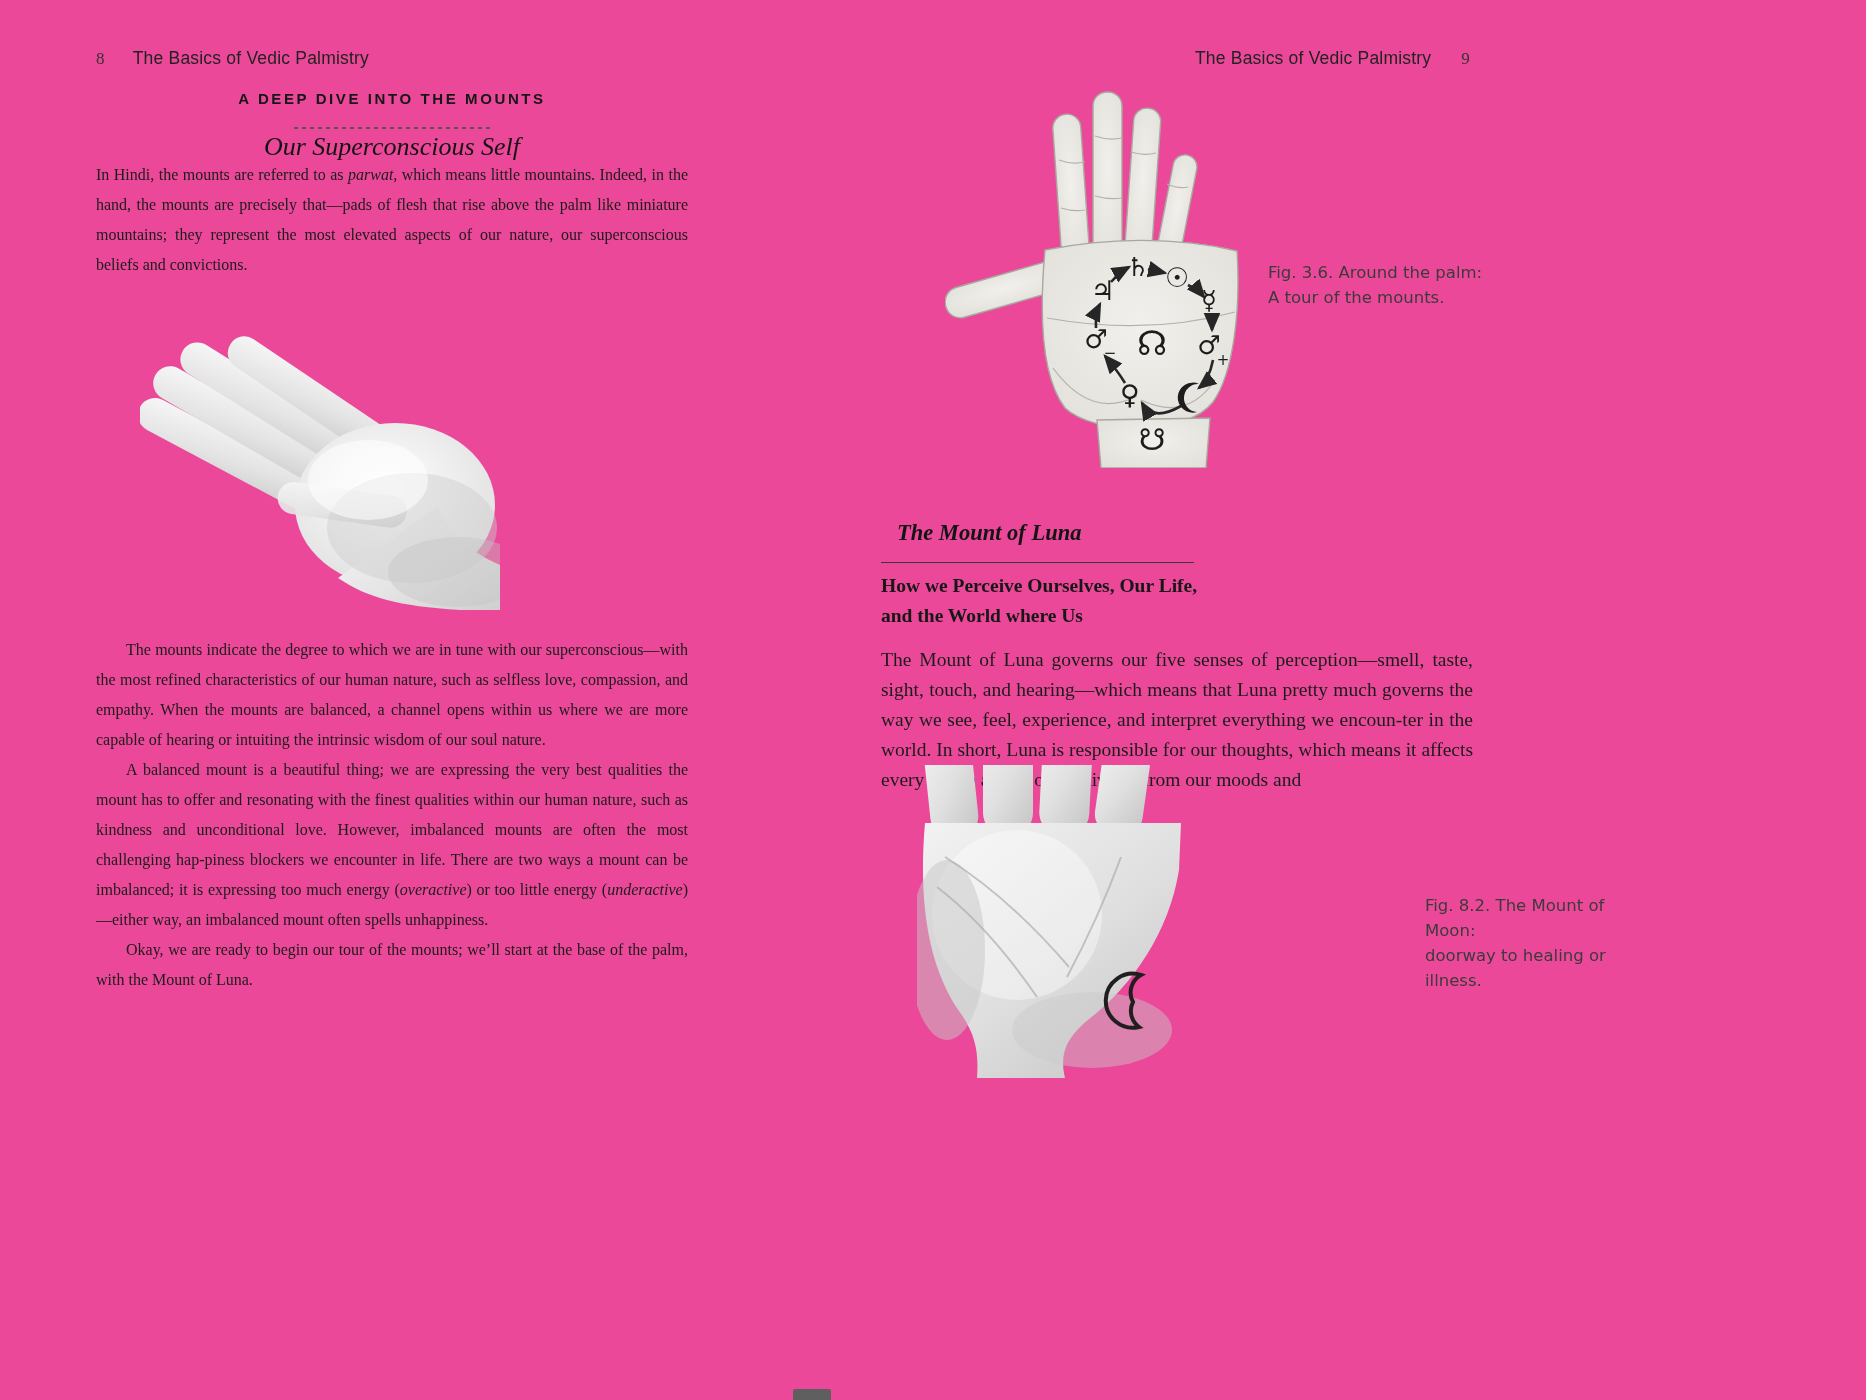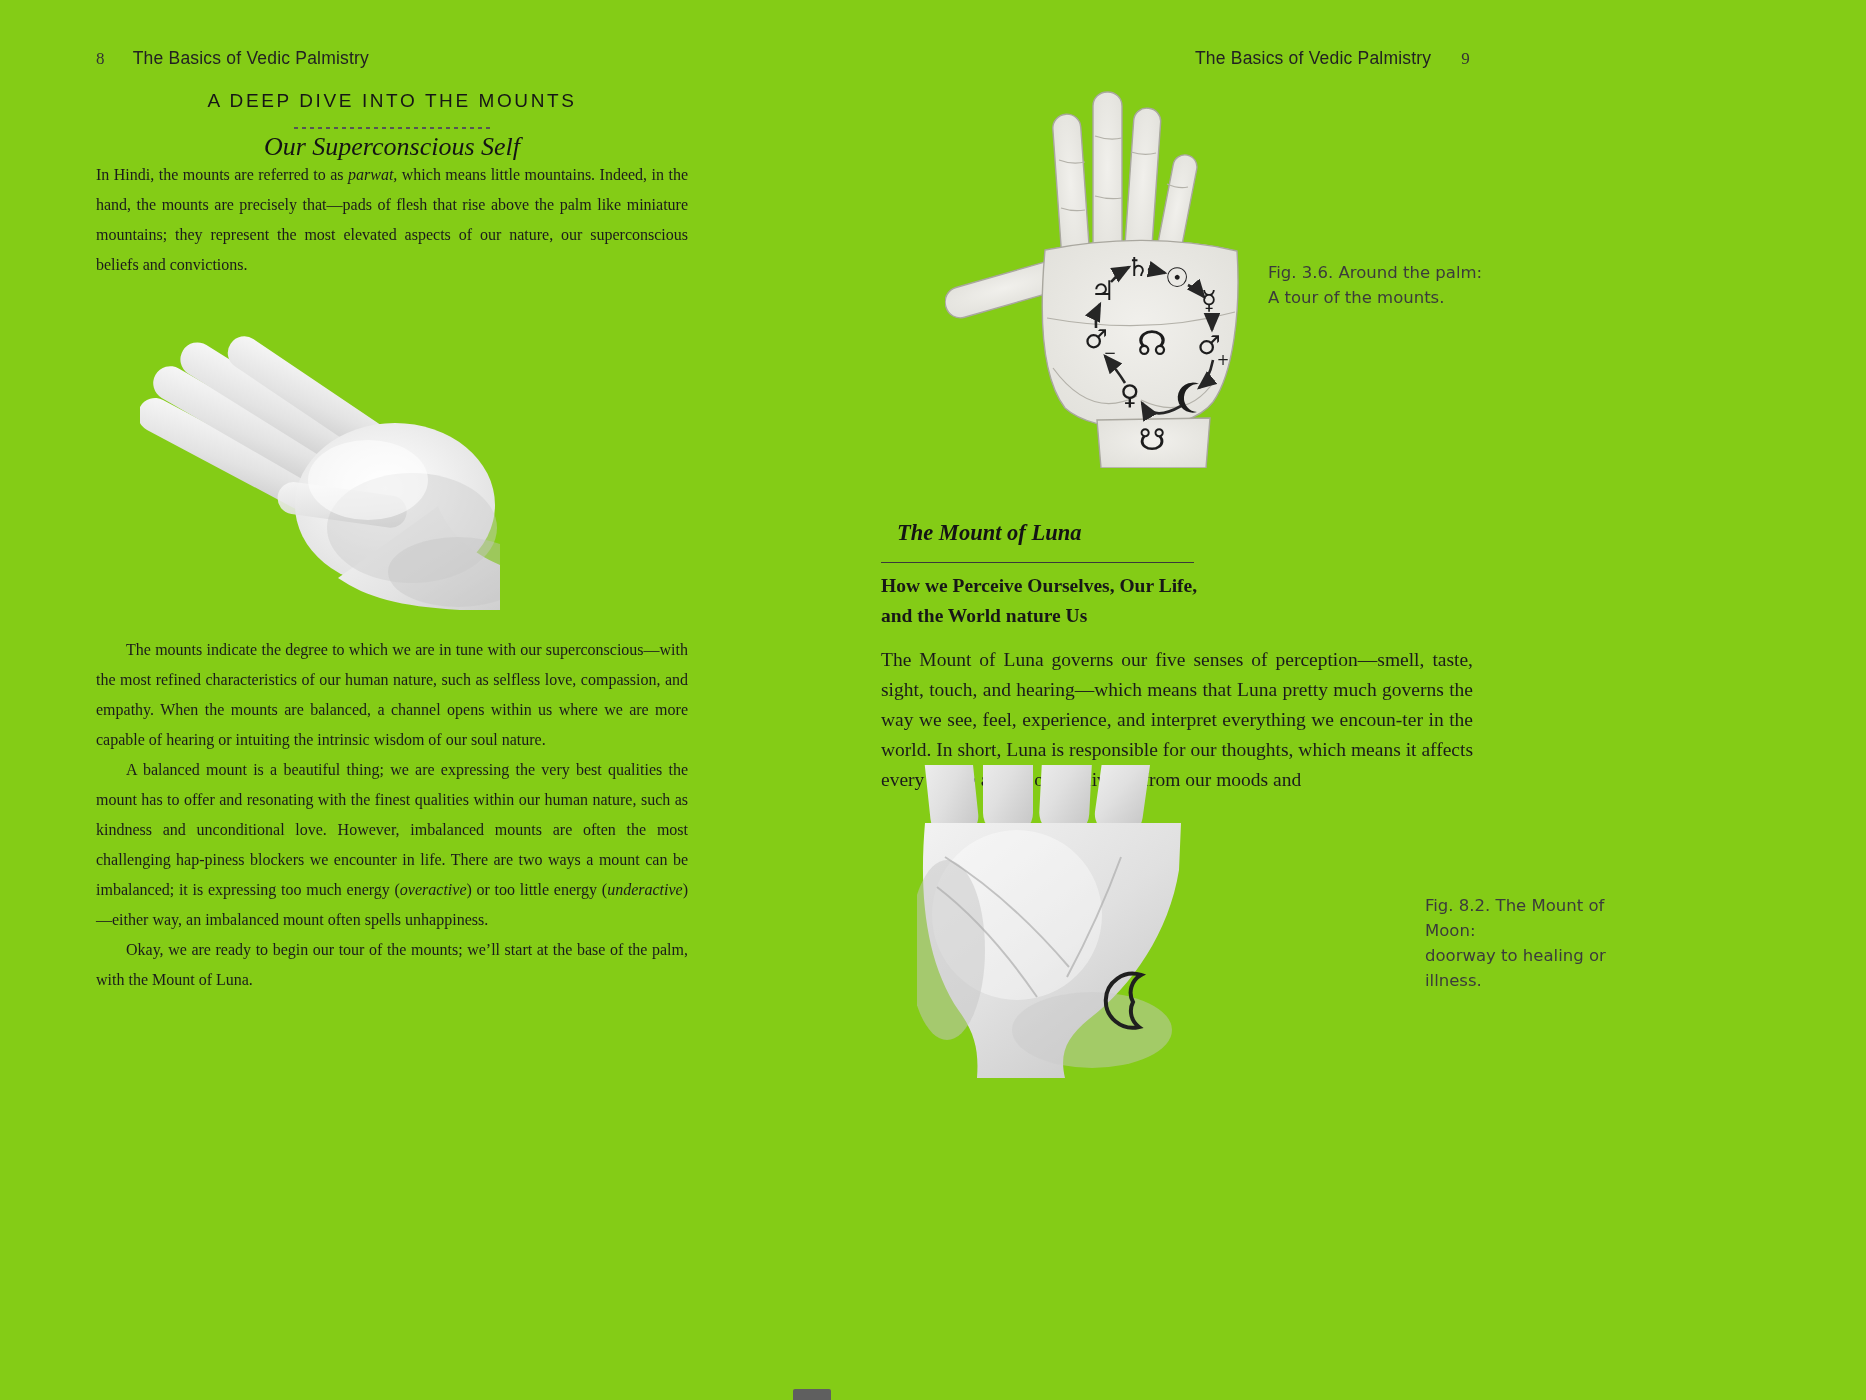--- a/index.html
+++ b/index.html
@@ -1,31 +1,31 @@
 <!DOCTYPE html>
 <html><head>
 <meta charset="utf-8">
 <style>
   html,body{margin:0;padding:0;background:#ffffff;}
   .spread{
-    position:relative;width:1866px;height:1400px;background:#84cc16;
+    position:relative;width:1866px;height:1400px;background:#ec4899;
     font-family:"Liberation Serif",serif;color:#1c1c1c;overflow:hidden;
   }
   
   .running-head{position:absolute;top:48px;font-family:"Liberation Sans",sans-serif;
     font-size:17.5px;color:#222;letter-spacing:.2px;}
   .rh-left{left:96px;}
   .rh-right{right:396px;margin-left:40px;}
   .pnum{font-family:"Liberation Serif",serif;font-size:17px;color:#333;}
   .rh-left .pnum{margin-right:28px;}
   .rh-right .pnum{margin-left:30px;}
 
   
   .chapter-heading{position:absolute;left:96px;top:90px;width:592px;text-align:center;
-    font-family:"Liberation Sans",sans-serif;font-weight:400;font-size:19px;
+    font-family:"Liberation Sans",sans-serif;font-weight:700;font-size:15px;
     letter-spacing:2.6px;color:#161616;}
   .dash-rule{position:absolute;left:294px;top:127px;width:196px;height:2px;
     background:repeating-linear-gradient(90deg,#555 0 4px,transparent 4px 8px);}
   .subtitle{position:absolute;left:96px;top:132px;width:592px;text-align:center;
     font-style:italic;font-size:26px;color:#141414;}
   .bodycol{position:absolute;left:96px;width:592px;font-size:16px;line-height:30px;
     text-align:justify;color:#1b1b1b;}
   .bodycol p{margin:0;}
   .bodycol p.indent{text-indent:30px;}
   .col-p1{top:160px;}
@@ -165,21 +165,21 @@
 
   <div class="caption fig36-caption">
     <div>Fig. 3.6. Around the palm:</div>
     <div>A tour of the mounts.</div>
   </div>
 
   <div class="luna-section">
     <h3 class="luna-title">The Mount of Luna</h3>
     <div class="luna-rule"></div>
     <div class="luna-subhead">How we Perceive Ourselves, Our Life,</div>
-    <div class="luna-subhead">and the World nature Us</div>
+    <div class="luna-subhead">and the World where Us</div>
     <p class="luna-body">The Mount of Luna governs our five senses of perception—smell, taste, sight, touch, and hearing—which means that Luna pretty much governs the way we see, feel, experience, and interpret everything we encoun-ter in the world. In short, Luna is responsible for our thoughts, which means it affects every single aspect of our lives—from our moods and</p>
   </div>
 
   <svg class="fig45-photo" viewBox="0 0 268 313" xmlns="http://www.w3.org/2000/svg">
     <defs>
       <linearGradient id="skinB" x1="0" y1="0" x2="0.8" y2="1">
         <stop offset="0" stop-color="#f2f2f2"></stop>
           <stop offset="0.55" stop-color="#e0e0e0"></stop>
           <stop offset="1" stop-color="#c9c9c9"></stop>
       </linearGradient>

